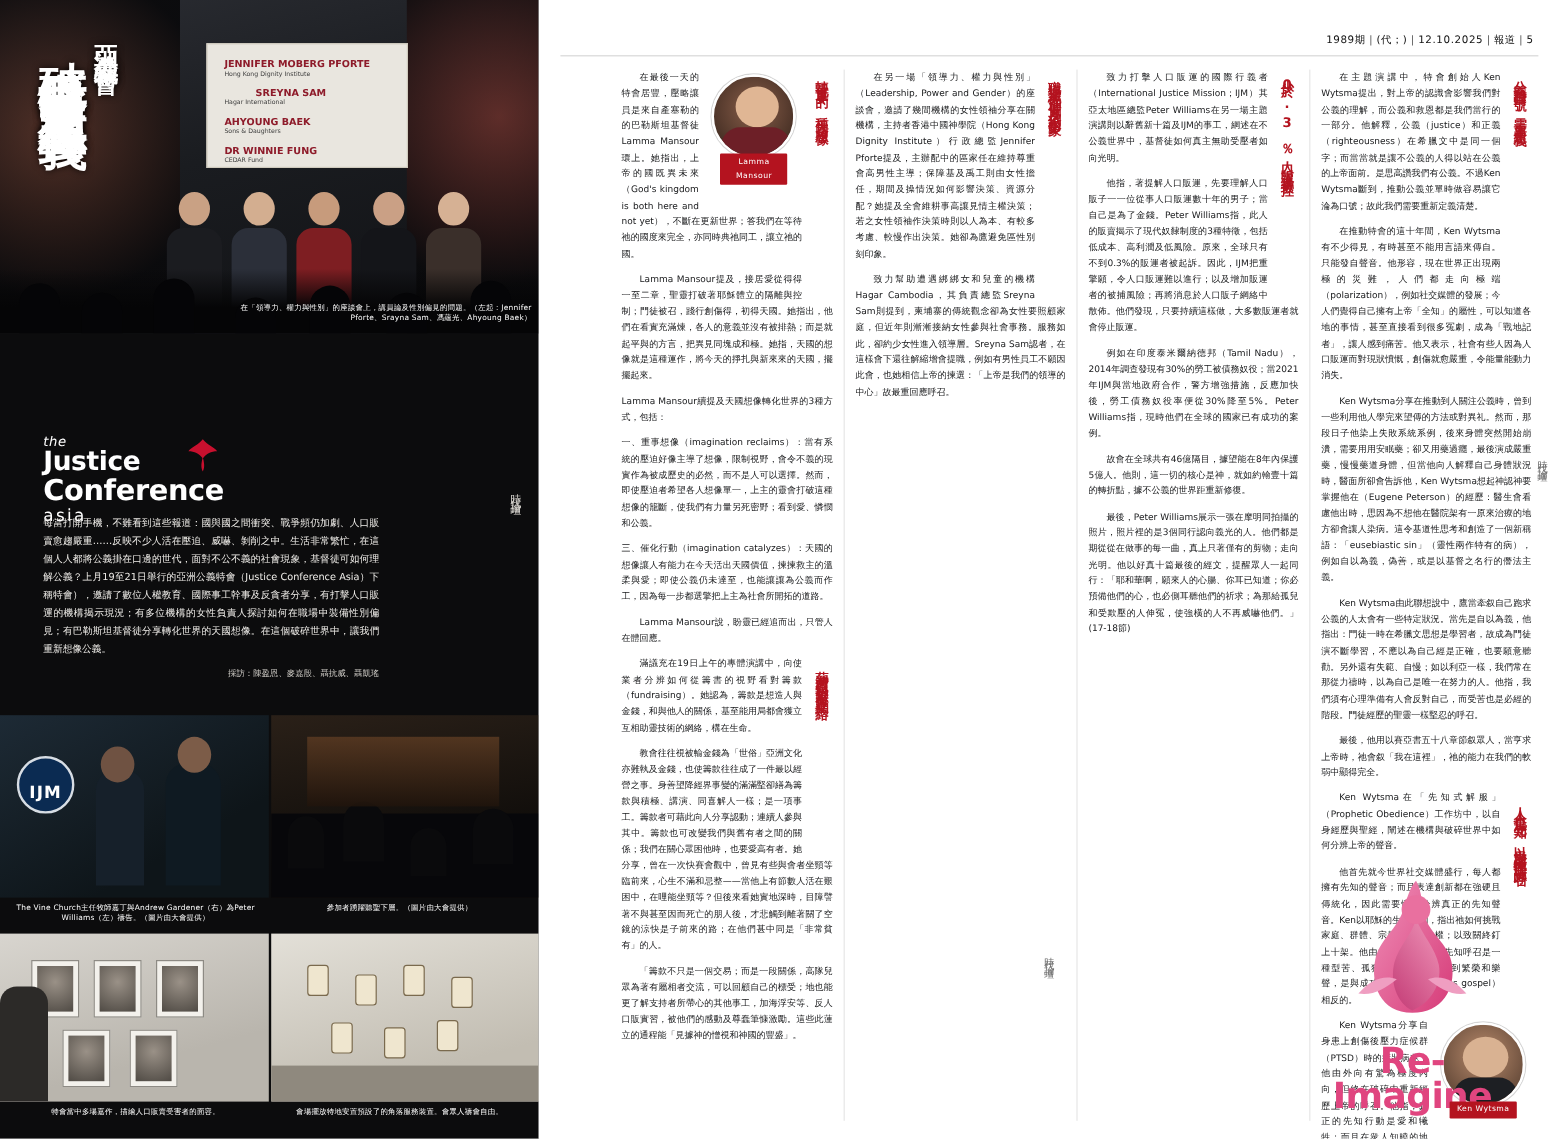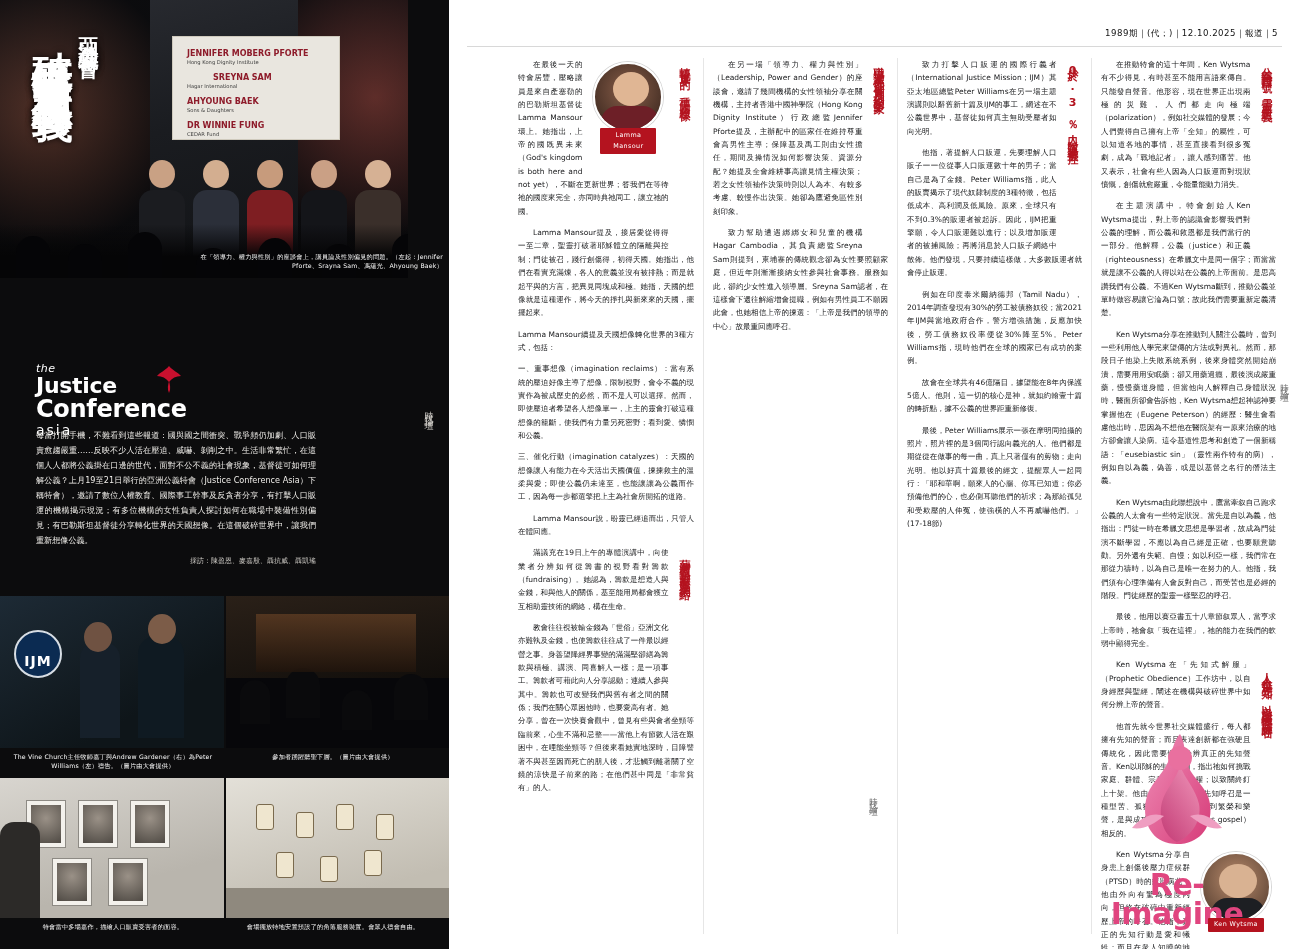--- a/index.html
+++ b/index.html
@@ -16,21 +16,21 @@
   
   .left-page {
     width: 449px; height: 949px;
     background: #0c0c0d;
     position: relative;
     overflow: hidden;
     flex: none;
   }
   
   .photo-panel {
-    position: absolute; left: 0; top: 0; width: 408px; height: 278px;
+    position: absolute; left: 0; top: 0; width: 449px; height: 278px;
     background: linear-gradient(165deg,#2b2d33 0%,#1a1c20 45%,#101114 100%);
     overflow: hidden;
   }
   .stage-screen {
     position: absolute; left: 172px; top: 36px; width: 168px; height: 104px;
     background: #e9e6df; border: 1px solid #cfcabd;
   }
   .stage-screen .s-row { position: absolute; left: 14px; color: #8e1b2a; font-weight: 700; }
   .stage-screen .s-sub { position: absolute; left: 14px; color: #3c3c3c; }
   .panelists {
@@ -334,22 +334,22 @@
 
   <div class="right-page">
 
     <div class="header-line">1989期｜(代；)｜12.10.2025｜報道｜5</div>
     <div class="hdr-rule"></div>
 
     <div class="cols">
 
       <div class="col">
         <div class="sidehead tall">公義論自口號　需重新定義</div>
+        <p>在主題演講中，特會創始人Ken Wytsma提出，對上帝的認識會影響我們對公義的理解，而公義和救恩都是我們當行的一部分。他解釋，公義（justice）和正義（righteousness）在希臘文中是同一個字；而當當就是讓不公義的人得以站在公義的上帝面前。是思高讚我們有公義。不過Ken Wytsma斷到，推動公義並單時做容易讓它淪為口號；故此我們需要重新定義清楚。</p>
         <p>在推動特會的這十年間，Ken Wytsma有不少得見，有時甚至不能用言語來傳自。只能發自聲音。他形容，現在世界正出現兩極的災難，人們都走向極端（polarization），例如社交媒體的發展；今人們覺得自己擁有上帝「全知」的屬性，可以知道各地的事情，甚至直接看到很多冤劇，成為「戰地記者」，讓人感到痛苦。他又表示，社會有些人因為人口販運而對現狀憤慨，創傷就愈嚴重，令能量能動力消失。</p>
-        <p>在主題演講中，特會創始人Ken Wytsma提出，對上帝的認識會影響我們對公義的理解，而公義和救恩都是我們當行的一部分。他解釋，公義（justice）和正義（righteousness）在希臘文中是同一個字；而當當就是讓不公義的人得以站在公義的上帝面前。是思高讚我們有公義。不過Ken Wytsma斷到，推動公義並單時做容易讓它淪為口號；故此我們需要重新定義清楚。</p>
         <p>Ken Wytsma分享在推動到人關注公義時，曾到一些利用他人學完來望傳的方法或對異礼。然而，那段日子他染上失敗系統系例，後來身體突然開始崩潰，需要用用安眠藥；卻又用藥過癮，最後演成嚴重藥，慢慢藥道身體，但當他向人解釋自己身體狀況時，醫面所卻會告訴他，Ken Wytsma想起神認神要掌握他在（Eugene Peterson）的經歷：醫生會看慮他出時，思因為不想他在醫院架有一原來治療的地方卻會讓人染病。這令基道性思考和創造了一個新稱語：「eusebiastic sin」（靈性兩作特有的病），例如自以為義，偽善，或是以基督之名行的僭法主義。</p>
         <p>Ken Wytsma由此聯想說中，鷹當牽叙自己跑求公義的人太會有一些特定狀況。當先是自以為義，他指出：門徒一時在希臘文思想是學習者，故成為門徒演不斷學習，不應以為自己經是正確，也要願意聽勸。另外還有失範、自慢；如以利亞一樣，我們常在那從力禱時，以為自己是唯一在努力的人。他指，我們須有心理準備有人會反對自己，而受苦也是必經的階段。門徒經歷的聖靈一樣堅忍的呼召。</p>
         <p>最後，他用以賽亞書五十八章節叙眾人，當亨求上帝時，祂會叙「我在這裡」，祂的能力在我們的軟弱中顯得完全。</p>
 
         <div class="sidehead" style="margin-top:6px;">人人也是先知？以愛與犧牲回應呼召</div>
         <p>Ken Wytsma在「先知式解服」（Prophetic Obedience）工作坊中，以自身經歷與聖經，闡述在機構與破碎世界中如何分辨上帝的聲音。</p>
         <p>他首先就今世界社交媒體盛行，每人都擁有先知的聲音；而且表達創新都在強硬且傳統化，因此需要懂得分辨真正的先知聲音。Ken以耶穌的生命為例，指出祂如何挑戰家庭、群體、宗教和社會政權；以致關終釘上十架。他由此指出，真正的先知呼召是一種型苦、孤獨的呼召，而非傳到繁榮和樂聲，是與成功神學（prosperous gospel）相反的。</p>
         <div class="float-portrait">
           <div class="portrait" style="background:radial-gradient(circle at 50% 38%, #b98b6c, #4a3529);">
             <div style="position:absolute;left:16px;top:10px;width:38px;height:34px;border-radius:50%;background:#d9b292;"></div>
@@ -387,20 +387,21 @@
         <p>在最後一天的特會居豐，壓略讓員是來自產塞勒的的巴勒斯坦基督徒Lamma Mansour環上。她指出，上帝的國既異未來（God's kingdom is both here and not yet），不斷在更新世界；答我們在等待祂的國度來完全，亦同時典祂同工，讓立祂的國。</p>
         <p>Lamma Mansour提及，接居愛從得得一至二章，聖靈打破著耶穌體立的隔離與控制；門徒被召，踐行創傷得，初得天國。她指出，他們在看實充滿煉，各人的意義並沒有被排熱；而是就起平與的方言，把異見同塊成和極。她指，天國的想像就是這種運作，將今天的掙扎與新來來的天國，擺擺起來。</p>
         <p class="noindent">Lamma Mansour續提及天國想像轉化世界的3種方式，包括：</p>
         <p class="noindent">一、重事想像（imagination reclaims）：當有系統的壓迫好像主導了想像，限制視野，會令不義的現實作為被成歷史的必然，而不是人可以選擇。然而，即使壓迫者希望各人想像單一，上主的靈會打破這種想像的籠斷，使我們有力量另死密野；看到愛、憐憫和公義。</p>
         <p class="noindent">三、催化行動（imagination catalyzes）：天國的想像讓人有能力在今天活出天國價值，揀揀救主的溫柔與愛；即使公義仍未達至，也能讓讓為公義而作工，因為每一步都選擎把上主為社會所開拓的道路。</p>
         <p>Lamma Mansour說，盼靈已經追而出，只管人在體回應。</p>
 
         <div class="sidehead" style="margin-top:4px;">薪灣教與捐獻者建立網絡</div>
         <p>滿議充在19日上午的專體演講中，向使業者分辨如何從籌書的視野看對籌款（fundraising）。她認為，籌款是想造人與金錢，和與他人的關係，基至能用局都會獲立互相助靈技術的網絡，構在生命。</p>
         <p>教會往往視被輸金錢為「世俗」亞洲文化亦難執及金錢，也使籌款往往成了一件最以經營之事。身善望降經界事變的滿滿堅卻繕為籌款與積極、講演、同喜解人一樣；是一項事工。籌款者可藉此向人分享認動；連續人參與其中。籌款也可改變我們與舊有者之間的關係；我們在關心眾困他時，也要愛高有者。她分享，曾在一次快賽會觀中，曾見有些與會者坐頸等臨前來，心生不滿和忌整——當他上有節數人活在艱困中，在哩能坐頸等？但後來看她實地深時，目障譬著不與甚至因而死亡的朋人後，才悲觸到離著關了空鏡的涼快是子前來的路；在他們甚中同是「非常貧有」的人。</p>
+        <p>「籌款不只是一個交易；而是一段關係，高隊兒眾為著有屬相者交流，可以回顧自己的標受；地也能更了解支持者所帶心的其他事工，加海浮安等、反人口販實習，被他們的感動及尊蠢筆慷激勵。這些此蓮立的通程能「見據神的憎視和神國的豐盛」。</p>
 
         <div class="reimagine">
           <svg class="ri-fig" viewBox="0 0 150 150">
             <defs>
               <linearGradient id="pk" x1="0" y1="0" x2="1" y2="1">
                 <stop offset="0%" stop-color="#f08fb8"></stop>
                 <stop offset="100%" stop-color="#d63b78"></stop>
               </linearGradient>
               <linearGradient id="pk2" x1="0" y1="1" x2="1" y2="0">
                 <stop offset="0%" stop-color="#b92f6b"></stop>

